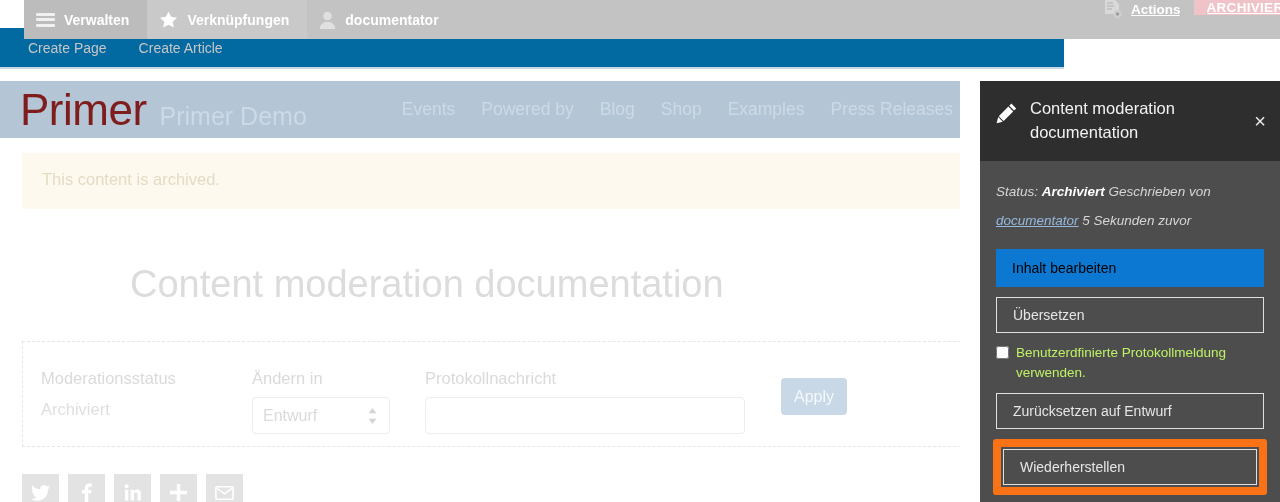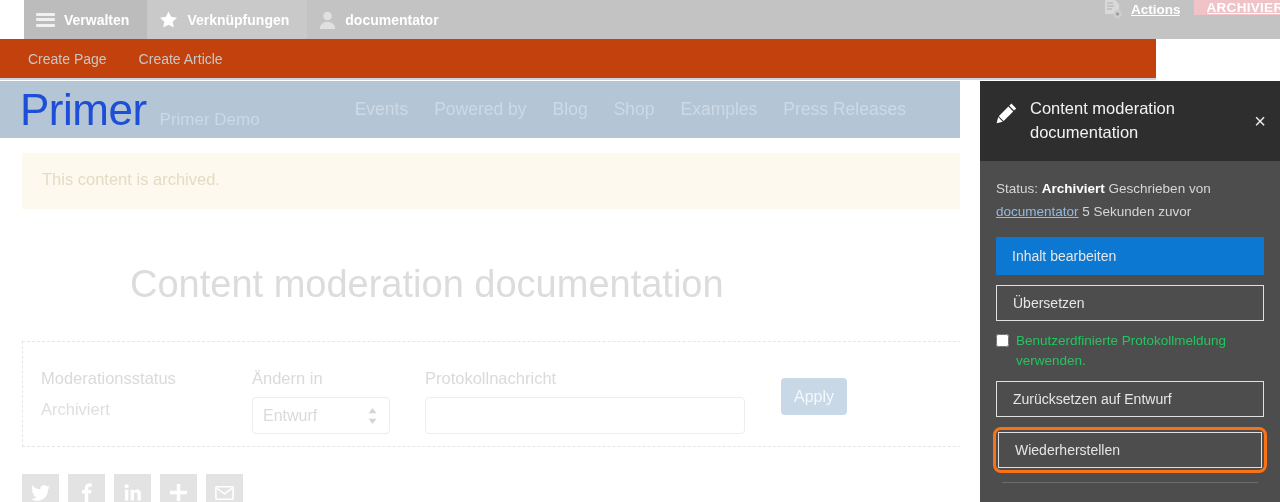--- a/index.html
+++ b/index.html
@@ -95,24 +95,24 @@
     font-size: 13.5px;
     font-weight: bold;
     letter-spacing: 0.3px;
     text-decoration: underline;
     white-space: nowrap;
   }
 
   
   .admin-subbar {
     position: absolute;
-    top: 39px; left: 0;
-    width: 1156px;
+    top: 28px; left: 0;
+    width: 1064px;
     height: 41px;
-    background: #c2410c;
+    background: #0369a1;
     border-bottom: 2px solid #c8d5e2;
     box-sizing: border-box;
     display: flex;
     align-items: center;
     padding-left: 12px;
     z-index: 29;
   }
   .admin-subbar a {
     color: #c7c7c7;
     font-size: 14px;
@@ -135,29 +135,29 @@
     z-index: 5;
   }
   .brand {
     display: flex;
     align-items: baseline;
     gap: 13px;
     padding-left: 20px;
     white-space: nowrap;
   }
   .brand .name {
-    color: #1d4ed8;
+    color: #7f1d1d;
     font-size: 44px;
     line-height: 44px;
     font-weight: normal;
     letter-spacing: -0.5px;
   }
   .brand .slogan {
     color: #ccd9e6;
-    font-size: 17px;
+    font-size: 25px;
     line-height: 22px;
   }
   .site-links {
     display: flex;
     align-items: center;
     gap: 26px;
     margin-left: 95px;
   }
   .site-links a {
     color: #cddae6;
@@ -334,36 +334,37 @@
     top: 30px; right: 14px;
     color: #e8e8e8;
     font-size: 20px;
     line-height: 20px;
     cursor: pointer;
   }
   .panel-body { padding: 16px 16px 0 16px; }
   .status-line {
     color: #d6d6d6;
     font-size: 13.5px;
-    line-height: 23px;
+    line-height: 29px;
     margin-bottom: 14px;
+    font-style: italic;
   }
   .status-line b { color: #ffffff; }
   .status-line a {
     color: #97b9dd;
     text-decoration: underline;
     cursor: pointer;
   }
   .btn-primary {
     display: block;
     width: 100%;
     height: 38px;
     background: #0d78d1;
     border: none;
-    color: #e5e5e5;
+    color: #000000;
     font-size: 14px;
     font-family: "Liberation Sans", sans-serif;
     text-align: left;
     padding-left: 16px;
     box-sizing: border-box;
     cursor: pointer;
     margin-bottom: 10px;
   }
   .btn-ghost {
     display: block;
@@ -386,28 +387,28 @@
     gap: 7px;
     margin-bottom: 10px;
   }
   .check-row input {
     margin: 3px 0 0 0;
     width: 13px; height: 13px;
     flex: 0 0 auto;
     cursor: pointer;
   }
   .check-row label {
-    color: #22c55e;
+    color: #bef264;
     font-size: 13.5px;
     line-height: 20px;
     cursor: pointer;
   }
   .highlight-wrap {
-    border: 3px solid #f97316;
-    border-radius: 8px;
+    border: 8px solid #f97316;
+    border-radius: 3px;
     padding: 2px;
     margin: 0 -3px 6px -3px;
   }
   .highlight-wrap .btn-ghost { margin-bottom: 0; }
   .panel-divider {
     height: 1px;
     background: #6b6b6b;
     margin: 9px 6px 0 6px;
   }
 </style>

